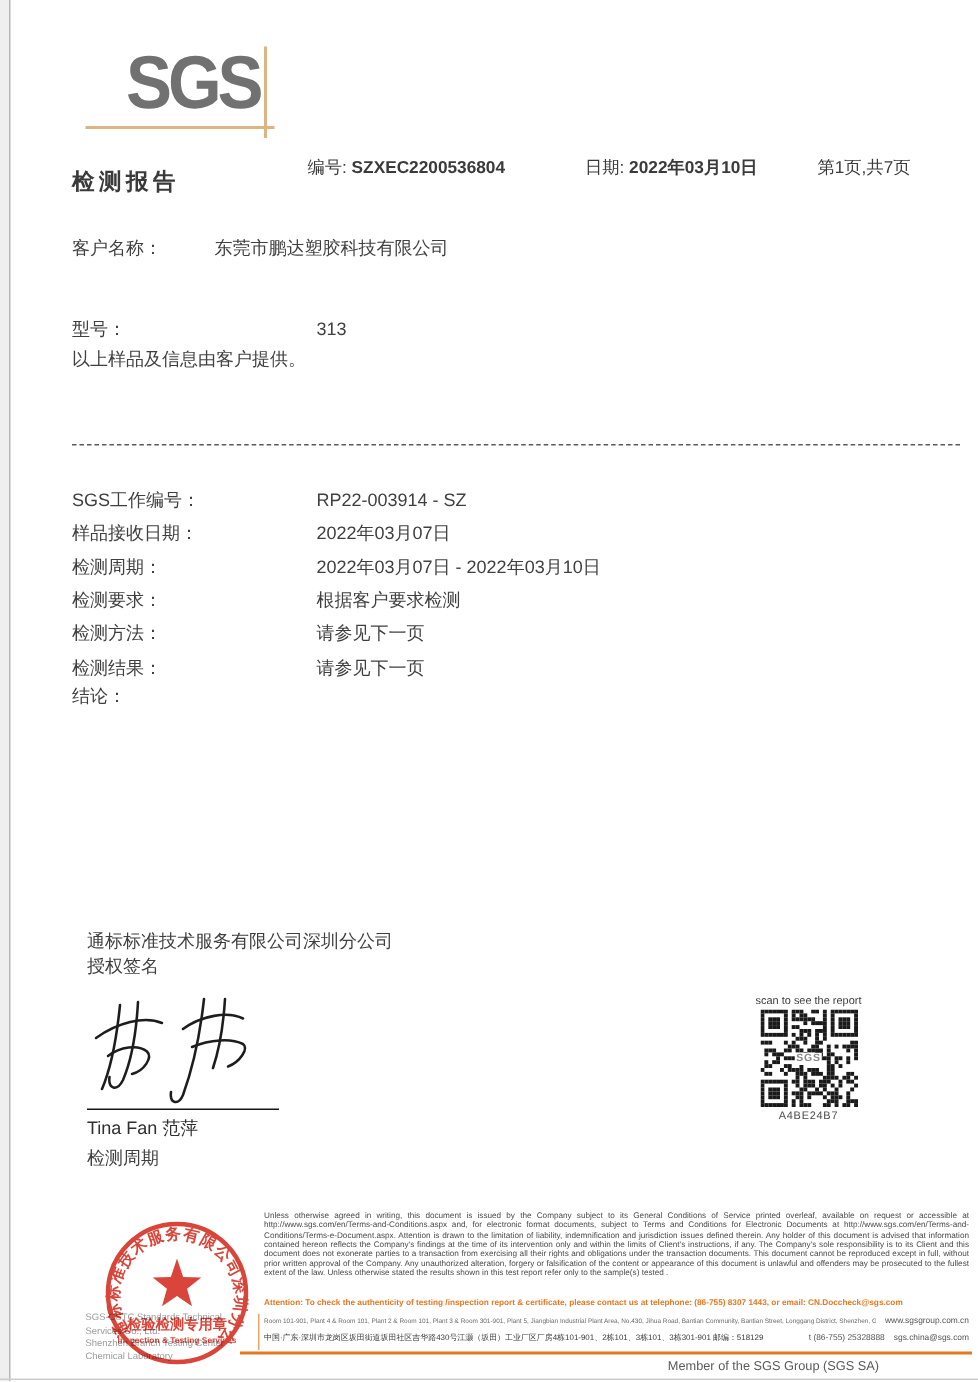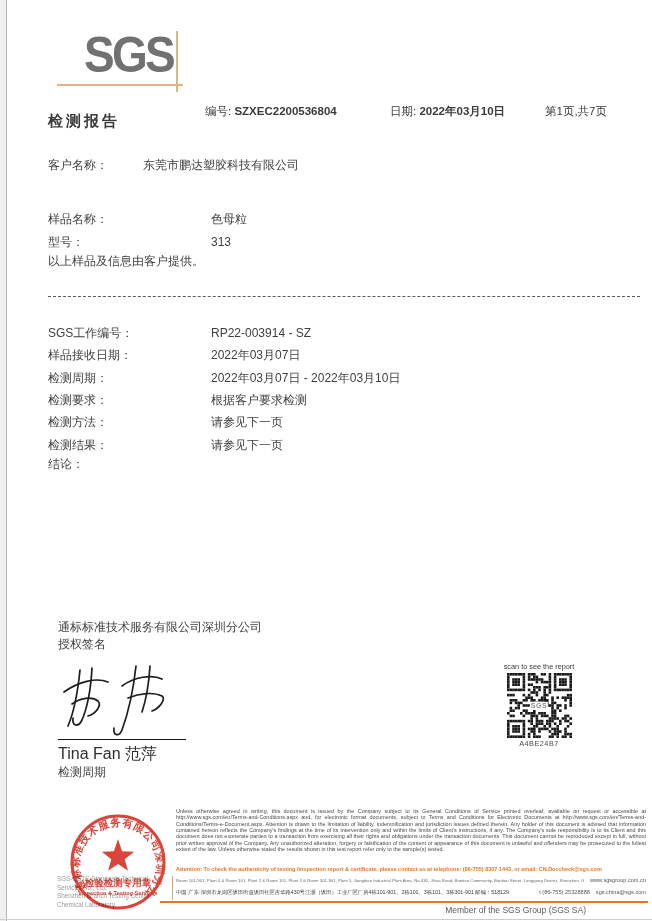--- a/index.html
+++ b/index.html
@@ -50,21 +50,21 @@
 
   .conclusion{left:48px;top:456px;width:586px;display:flex;}
   .conclusion .lbl{flex:none;width:130px;font-size:12px;}
   .conclusion .txt{width:428px;font-size:12px;line-height:19.2px;text-align:justify;}
 
   
   .sig-company{left:58px;top:619px;font-size:12px;line-height:16px;}
   .sig-auth{left:58px;top:636px;font-size:12px;}
   .sig-svg{left:58px;top:656px;}
   .sig-line{left:58px;top:739px;width:128px;border-top:1.5px solid #161616;}
-  .sig-name{left:58px;top:744px;font-size:16px;color:#2f2f2f;}
+  .sig-name{left:58px;top:744px;font-size:12px;color:#2f2f2f;}
   .sig-role{left:58px;top:764px;font-size:12px;}
 
   
   .qr-wrap{left:500px;top:662px;width:78px;text-align:center;}
   .qr-caption{font-size:7.3px;color:#3c3c3c;margin-bottom:2px;}
   .qr-box{position:relative;width:65px;height:65px;margin:0 auto;}
   .qr-center{
     position:absolute;left:50%;top:50%;transform:translate(-50%,-50%);
     background:#fff;padding:0 1px;font-size:7px;font-weight:bold;color:#8a8a8a;
     line-height:8px;letter-spacing:.5px;
@@ -116,24 +116,20 @@
 <div class="abs hdr hdr-page">第1页,共7页</div>
 
 <div class="abs rows client-rows fs12">
   <div class="row">
     <span class="lbl">客户名称：</span>
     <span>东莞市鹏达塑胶科技有限公司</span>
   </div>
 </div>
 
 <div class="abs rows sample-rows fs12">
-  <div class="row">
-    <span class="lbl">样品名称：</span>
-    <span>色母粒</span>
-  </div>
   <div class="row">
     <span class="lbl">型号：</span>
     <span>313</span>
   </div>
   <div class="note">以上样品及信息由客户提供。</div>
 </div>
 
 <div class="abs divider"></div>
 
 <div class="abs rows sgs-rows fs12">

